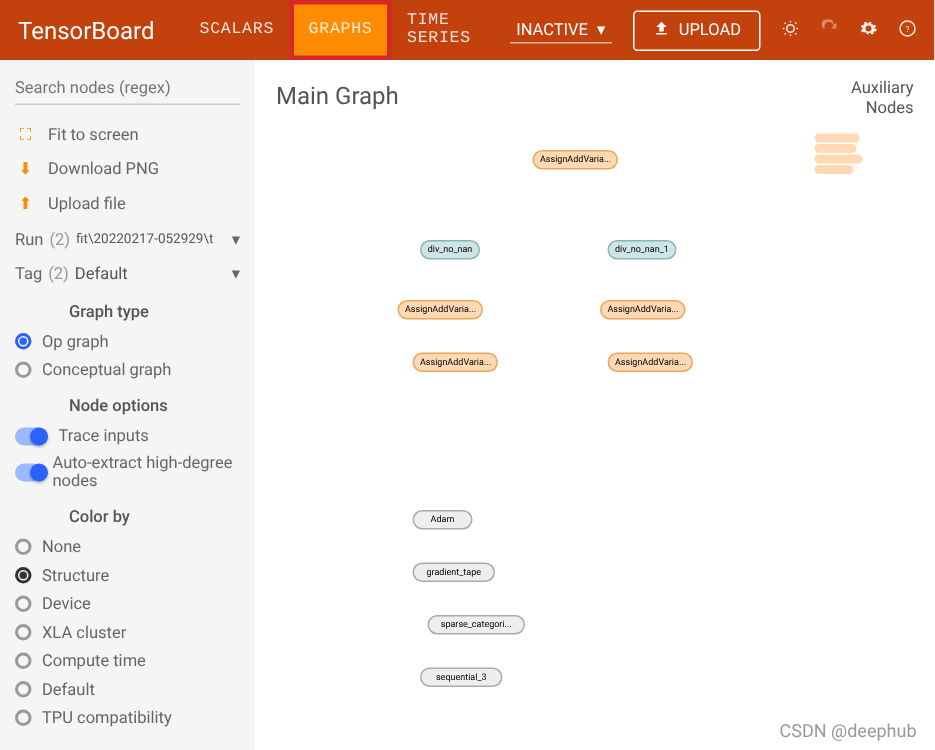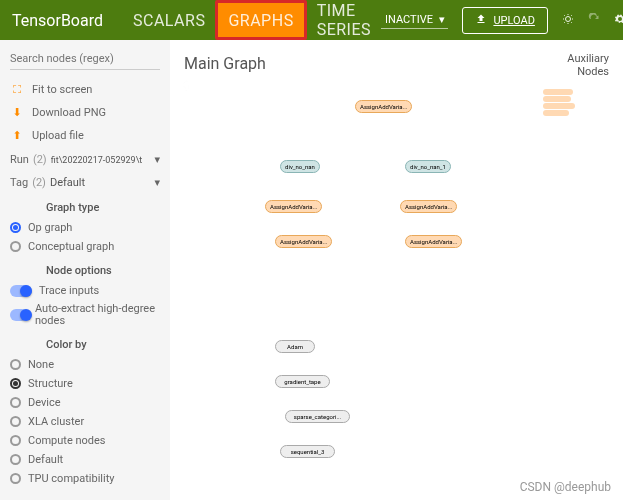--- a/index.html
+++ b/index.html
@@ -1,24 +1,24 @@
 <!DOCTYPE html>
 <html><head>
 <meta charset="utf-8">
 <style>
 *{margin:0;padding:0;box-sizing:border-box;font-family:Roboto,Arial,sans-serif;font-size:11px;}
 body{width:623px;height:500px;overflow:hidden;background:#fff;}
-.header{height:40px;background:#4d7c0f;display:flex;align-items:center;padding:0 12px;color:#fff;}
+.header{height:40px;background:#c2410c;display:flex;align-items:center;padding:0 12px;color:#fff;}
 .logo{font-size:16px;font-weight:400;margin-right:20px;}
 .tabs{display:flex;align-items:center;height:100%;}
-.tab{padding:0 10px;height:100%;display:flex;align-items:center;font-size:16px;letter-spacing:0.5px;cursor:pointer;color:rgba(255,255,255,0.85);}
+.tab{padding:0 10px;height:100%;display:flex;align-items:center;font-size:11px;letter-spacing:0.5px;cursor:pointer;color:rgba(255,255,255,0.85);font-family:Liberation Mono, monospace;}
 .tab.active{border:3px solid #d62828;background:#ff8c00;border-radius:2px;}
 .spacer{flex:1;}
 .inactive-sel{display:flex;align-items:center;gap:6px;margin-right:14px;border-bottom:1px solid rgba(255,255,255,0.6);padding:2px 4px;font-size:11px;}
-.upload-btn{border:1px solid #fff;border-radius:3px;padding:5px 12px;display:flex;align-items:center;gap:6px;font-size:11px;cursor:pointer;text-decoration:underline;}
+.upload-btn{border:1px solid #fff;border-radius:3px;padding:5px 12px;display:flex;align-items:flex-start;gap:6px;font-size:11px;cursor:pointer;}
 .hicon{margin-left:14px;cursor:pointer;opacity:0.9;}
 .body{display:flex;height:calc(100% - 40px);}
 .sidebar{width:170px;background:#f5f5f5;padding:8px 10px;overflow-y:auto;color:#555;}
 .search{width:100%;border:none;background:transparent;border-bottom:1px solid #ccc;padding:4px 0;color:#888;margin-bottom:8px;outline:none;}
 .act{display:flex;align-items:center;gap:8px;padding:5px 0;color:#666;cursor:pointer;}
 .act .aic{color:#ff8c00;width:14px;display:flex;justify-content:center;}
 .sel-row{display:flex;align-items:center;gap:4px;padding:4px 0;color:#666;margin-top:2px;}
 .sel-row .v{color:#555;}
 .sec-h{color:#555;margin-top:8px;margin-bottom:4px;font-weight:500;margin-left:36px;}
 .radio-row,.tog-row,.cb-row{display:flex;align-items:center;gap:7px;padding:3px 0;color:#666;}
@@ -143,21 +143,21 @@
     <div class="cb-row">
         <span class="cb"></span>
         <span>Device</span>
       </div>
     <div class="cb-row">
         <span class="cb"></span>
         <span>XLA cluster</span>
       </div>
     <div class="cb-row">
         <span class="cb"></span>
-        <span>Compute nodes</span>
+        <span>Compute time</span>
       </div>
     <div class="cb-row">
         <span class="cb"></span>
         <span>Default</span>
       </div>
     <div class="cb-row">
         <span class="cb"></span>
         <span>TPU compatibility</span>
       </div>
 

